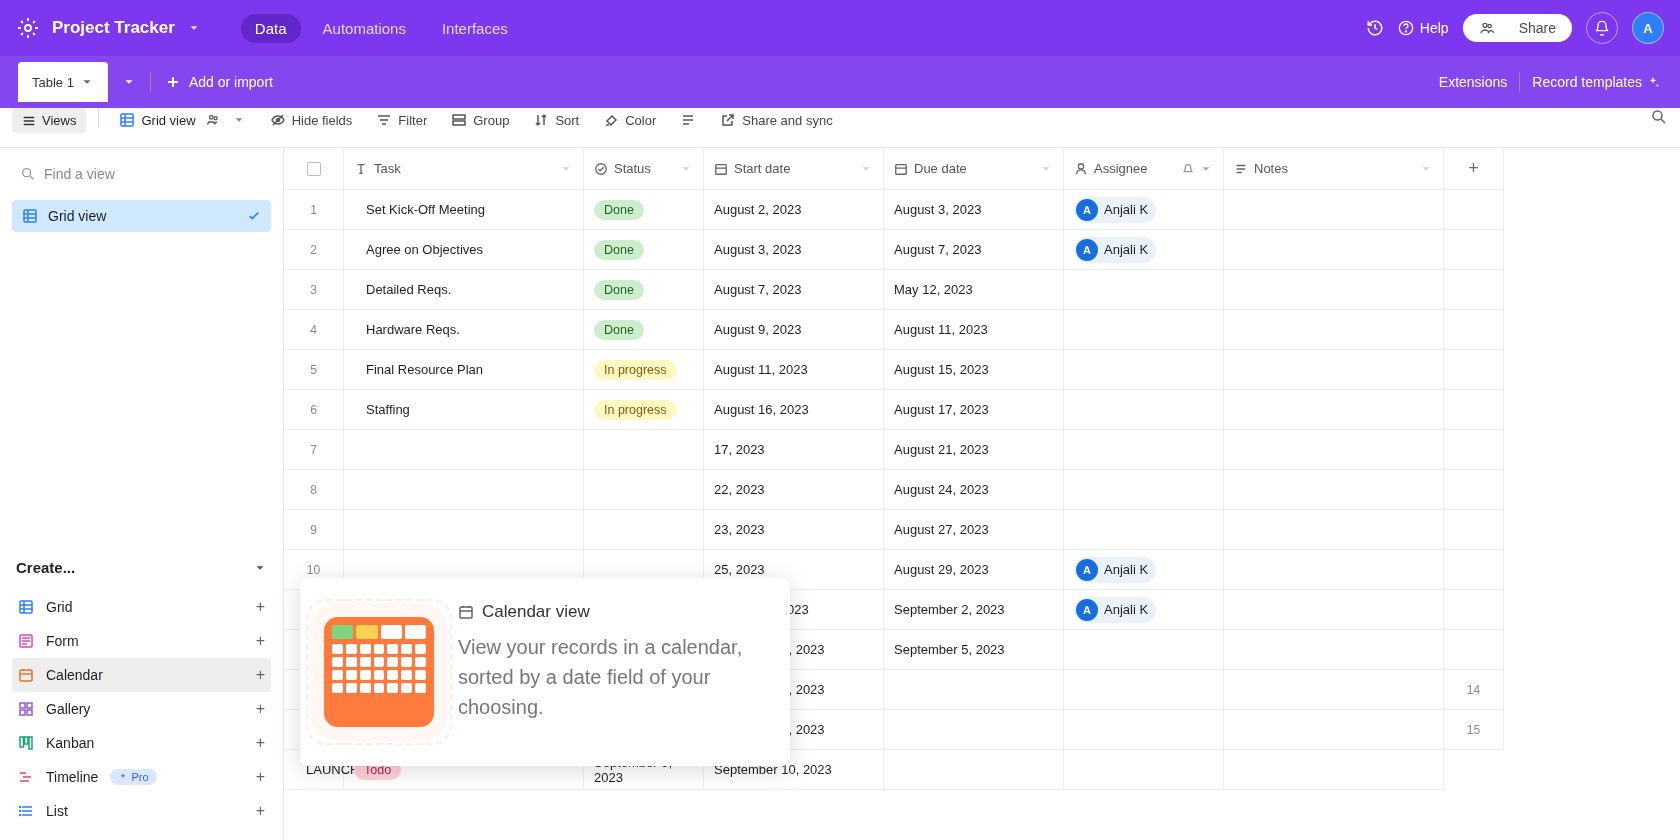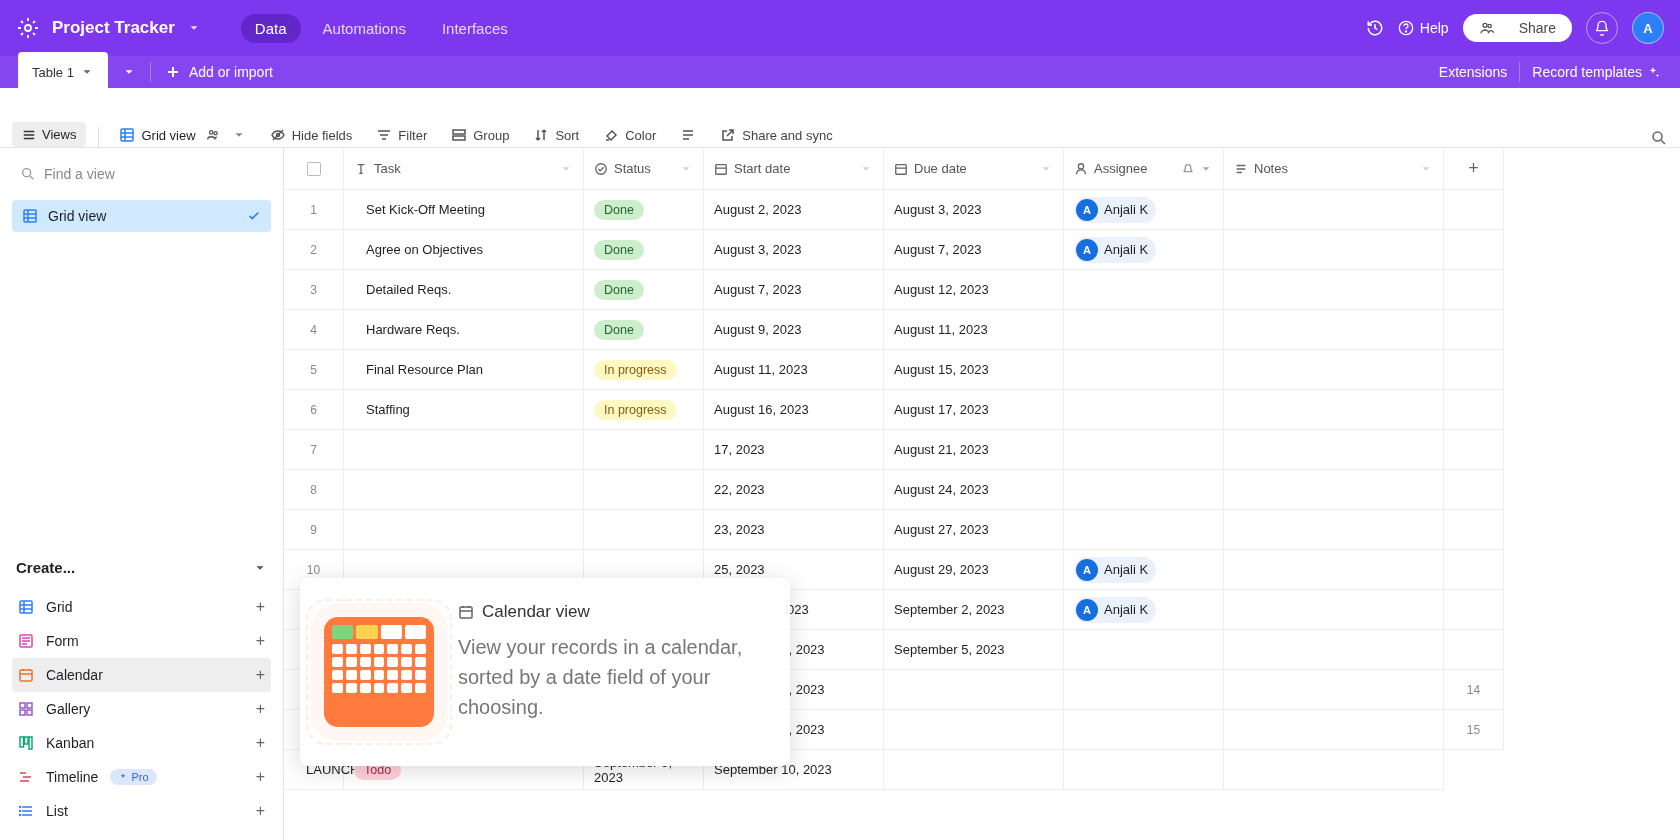--- a/index.html
+++ b/index.html
@@ -15,29 +15,29 @@
 .nav-tabs { display: flex; gap: 8px; margin-left: 40px; }
 .nav-tab { padding: 6px 14px; border-radius: 18px; font-size: 15px; color: #e5d8fb; cursor: pointer; }
 .nav-tab.active { background: #6127c9; color: #fff; }
 .header-right { margin-left: auto; display: flex; align-items: center; gap: 14px; }
 .hdr-btn { display: flex; align-items: center; gap: 6px; color: #fff; font-size: 14px; cursor: pointer; }
 .share-btn { background: #fff; color: #4a4a4a; padding: 6px 16px; border-radius: 18px; font-weight: 500; gap: 24px; }
 .circle-btn { width: 32px; height: 32px; border-radius: 50%; border: 1.5px solid rgba(255,255,255,0.5); display: flex; align-items: center; justify-content: center; cursor: pointer; }
 .avatar { width: 32px; height: 32px; border-radius: 50%; background: #2d7ff9; color: #fff; display: flex; align-items: center; justify-content: center; font-weight: 600; border: 1.5px solid rgba(255,255,255,0.5); }
 
 
-.subheader { background: #8546ef; height: 32px; display: flex; align-items: center; padding-left: 4px; }
+.subheader { background: #8546ef; height: 52px; display: flex; align-items: center; padding-left: 4px; }
 .table-tab { background: #fff; color: #333; padding: 0 14px; height: 40px; display: flex; align-items: center; gap: 6px; border-radius: 4px 4px 0 0; font-size: 13px; margin-left: 14px; }
 .sub-btn { color: #fff; padding: 0 14px; display: flex; align-items: center; gap: 8px; height: 40px; cursor: pointer; font-size: 14px; }
 .sub-divider { width: 1px; height: 20px; background: rgba(255,255,255,0.3); }
 .sub-right { margin-left: auto; display: flex; align-items: center; padding-right: 20px; gap: 12px; }
 .sub-link { color: #fff; font-size: 14px; cursor: pointer; display: flex; align-items: center; gap: 4px; }
 
 
-.toolbar { height: 60px; border-bottom: 1px solid #e5e5e5; display: flex; align-items: flex-end; padding: 0 12px; gap: 8px; }
+.toolbar { height: 40px; border-bottom: 1px solid #e5e5e5; display: flex; align-items: flex-start; padding: 0 12px; gap: 8px; }
 .views-btn { background: #eee; padding: 5px 10px; border-radius: 4px; display: flex; align-items: center; gap: 6px; font-weight: 500; cursor: pointer; }
 .tb-divider { width: 1px; height: 20px; background: #ddd; margin: 0 4px; }
 .tb-item { display: flex; align-items: center; gap: 6px; padding: 4px 8px; color: #444; font-size: 13px; cursor: pointer; }
 .tb-icon { width: 16px; height: 16px; flex-shrink: 0; }
 .grid-view-tb { color: #1d1f25; font-weight: 500; }
 .search-right { margin-left: auto; cursor: pointer; }
 
 
 .main { flex: 1; display: flex; overflow: hidden; position: relative; }
 .sidebar { width: 284px; border-right: 1px solid #e5e5e5; display: flex; flex-direction: column; padding: 12px; }
@@ -404,21 +404,21 @@
             <span class="assignee-chip"><span class="assignee-av">A</span>Anjali K</span>
           </div>
           <div class="td"></div>
           <div class="td"></div>
           <div class="td row-num">3</div>
           <div class="td" style="padding-left:22px">Detailed Reqs.</div>
           <div class="td">
             <span class="status-pill status-done">Done</span>
           </div>
           <div class="td">August 7, 2023</div>
-          <div class="td">August 12, 2023</div>
+          <div class="td">May 12, 2023</div>
           <div class="td"></div>
           <div class="td"></div>
           <div class="td"></div>
           <div class="td row-num">4</div>
           <div class="td" style="padding-left:22px">Hardware Reqs.</div>
           <div class="td">
             <span class="status-pill status-done">Done</span>
           </div>
           <div class="td">August 9, 2023</div>
           <div class="td">August 11, 2023</div>

